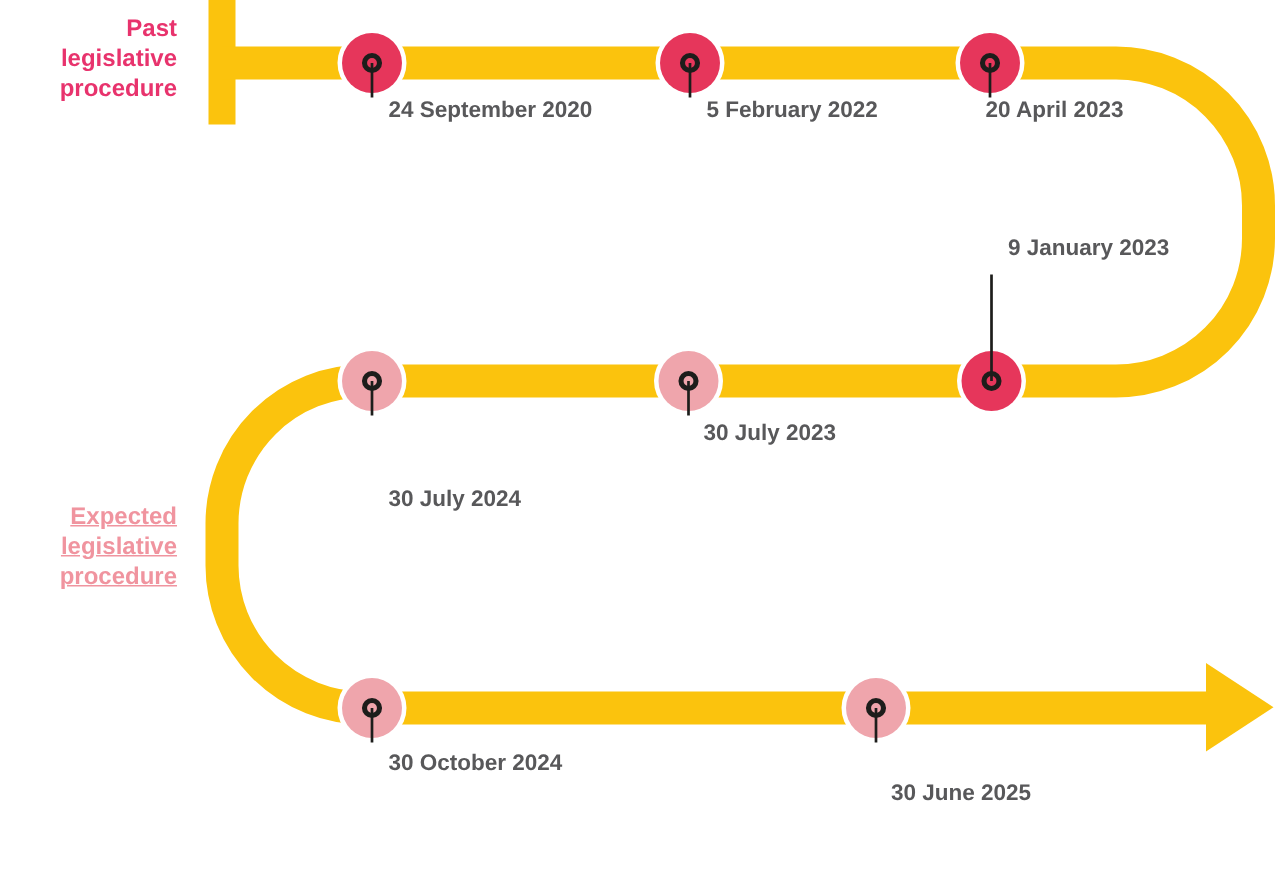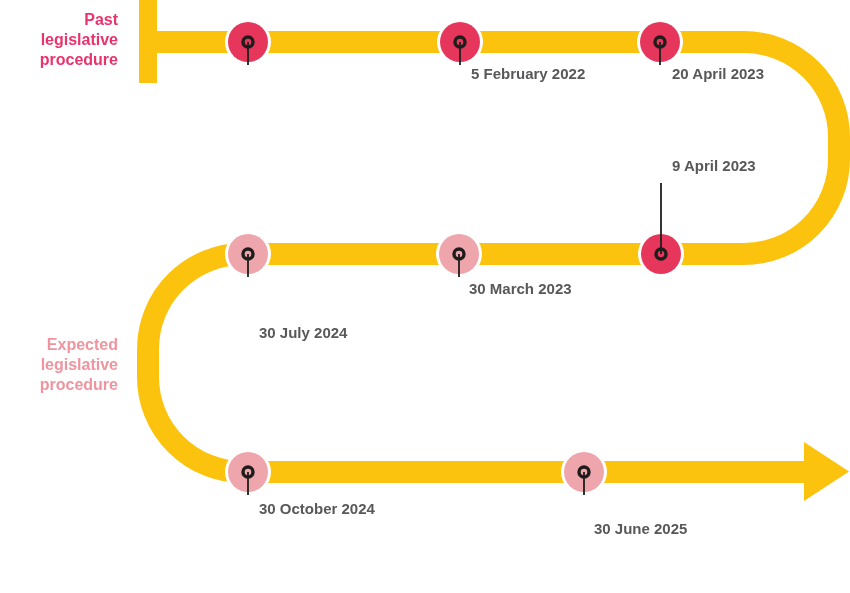--- a/index.html
+++ b/index.html
@@ -53,21 +53,21 @@
     position: absolute;
     left: 14px;
     width: 104px;
     text-align: right;
     font-size: 16px;
     font-weight: bold;
     line-height: 20px;
     white-space: nowrap;
   }
   .legend.past-legend { top: 10px; color: var(--past-label); }
-  .legend.expected-legend { top: 335px; color: var(--expected-label); }
+  .legend.expected-legend { top: 335px; color: var(--expected-label); text-decoration: underline; }
   .legend span { display: block; }
 </style>
 </head>
 <body>
 
 <div class="stage">
 
   <svg class="track-svg" width="850" height="593" viewBox="0 0 850 593">
 
     <path class="track-stub" d="M 148 0 L 148 83"></path>
@@ -131,21 +131,22 @@
     <span>Past</span>
     <span>legislative</span>
     <span>procedure</span>
   </div>
   <div class="legend expected-legend">
     <span>Expected</span>
     <span>legislative</span>
     <span>procedure</span>
   </div>
 
+  <div class="date-label" style="left:259px; top:65px">24 September 2020</div>
   <div class="date-label" style="left:471px; top:65px">5 February 2022</div>
-  <div class="date-label" style="left:672px; top:65px">20 April 2023</div>
-  <div class="date-label" style="left:672px; top:157px">9 April 2023</div>
-  <div class="date-label" style="left:469px; top:280px">30 March 2023</div>
+  <div class="date-label" style="left:657px; top:65px">20 April 2023</div>
+  <div class="date-label" style="left:672px; top:157px">9 January 2023</div>
+  <div class="date-label" style="left:469px; top:280px">30 July 2023</div>
   <div class="date-label" style="left:259px; top:324px">30 July 2024</div>
   <div class="date-label" style="left:259px; top:500px">30 October 2024</div>
   <div class="date-label" style="left:594px; top:520px">30 June 2025</div>
 
 </div>
 
 </body></html>

